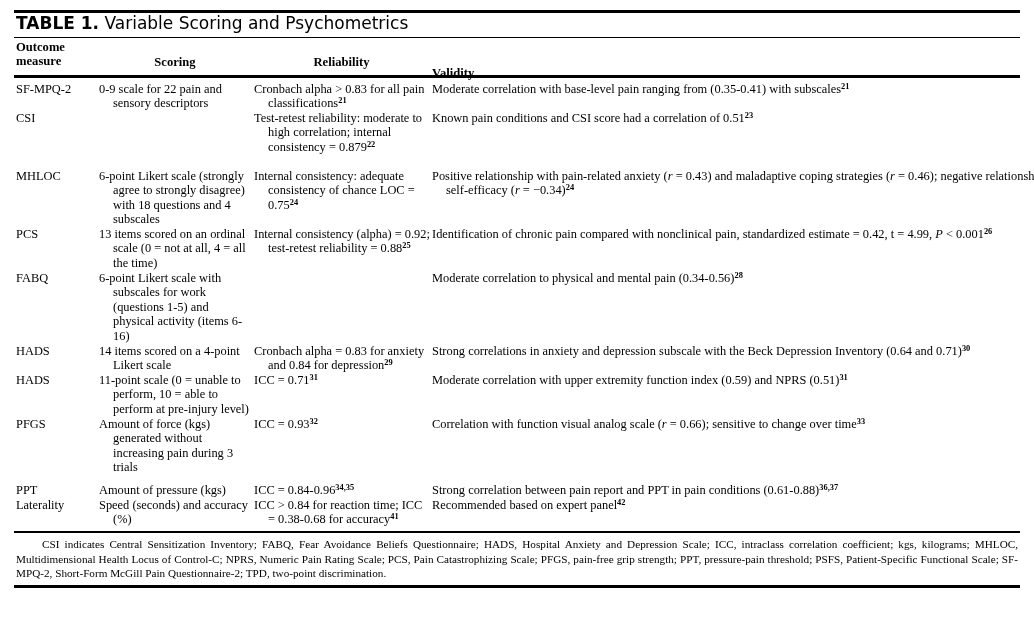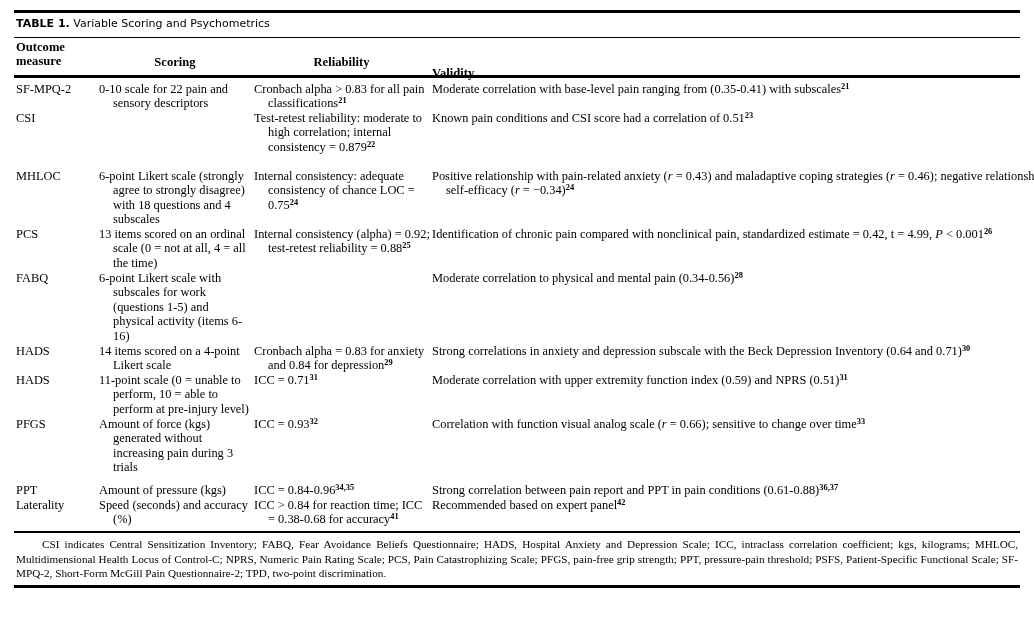--- a/index.html
+++ b/index.html
@@ -33,21 +33,21 @@
   }
   .rule-top     { height: 2.6px; margin-top: 10px; }
   .rule-title   { height: 1.4px; margin-top: 5px; }
   .rule-head    { height: 2.6px; margin-top: 3px; }
   .rule-foot    { height: 2.6px; margin-top: 4px; }
   .rule-bottom  { height: 2.6px; margin-top: 4px; }
 
   
   .caption {
     font-family: "DejaVu Sans", "Liberation Sans", sans-serif;
-    font-size: 11px;
+    font-size: 17px;
     line-height: 15px;
     padding: 3px 0 1px 2px;
     white-space: nowrap;
   }
   .caption .tnum {
     font-weight: bold;
   }
   .caption .ttl {
     font-weight: normal;
   }
@@ -168,21 +168,21 @@
     <div class="th th-scoring">Scoring</div>
     <div class="th th-reliability">Reliability</div>
     <div class="th th-validity">Validity</div>
   </div>
 
   <div class="rule rule-head"></div>
 
   <div class="tbody" id="tbody">
       <div class="row" style="height: 29px;">
         <div class="cell c-measure">SF-MPQ-2</div>
-        <div class="cell c-scoring"><span>0-10 scale for 22 pain and sensory descriptors</span></div>
+        <div class="cell c-scoring"><span>0-9 scale for 22 pain and sensory descriptors</span></div>
         <div class="cell c-reliability"><span>Cronbach alpha &gt; 0.83 for all pain classifications<sup>21</sup></span></div>
         <div class="cell c-validity"><span>Moderate correlation with base-level pain ranging from (0.35-0.41) with subscales<sup>21</sup></span></div>
       </div>
       <div class="row" style="height: 58px;">
         <div class="cell c-measure">CSI</div>
         <div class="cell c-reliability"><span>Test-retest reliability: moderate to high correlation; internal consistency = 0.879<sup>22</sup></span></div>
         <div class="cell c-validity"><span>Known pain conditions and CSI score had a correlation of 0.51<sup>23</sup></span></div>
       </div>
       <div class="row" style="height: 58px;">
         <div class="cell c-measure">MHLOC</div>

